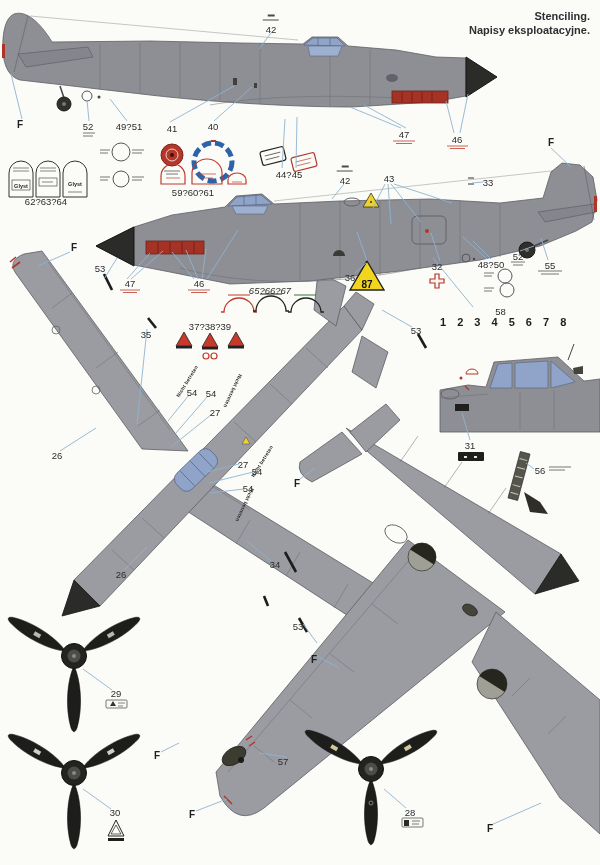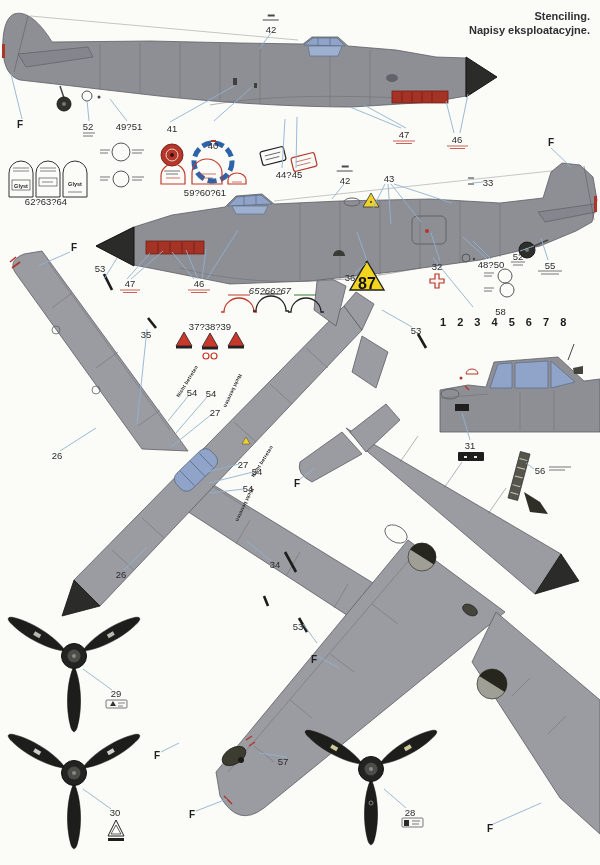--- a/index.html
+++ b/index.html
@@ -14,21 +14,21 @@
       transform:translate(-50%,-50%);}
   .co.f{font-weight:bold;font-size:10px;color:#1f1f22;}
   .co.fraction{padding-top:4px;}
   .co.fraction::before{content:"";position:absolute;top:-5px;left:50%;width:16px;height:6px;
       transform:translateX(-50%);
       background:linear-gradient(#4a4a4a,#4a4a4a) center bottom/16px 1px no-repeat,
                  linear-gradient(#4a4a4a,#4a4a4a) center top/7px 2px no-repeat;}
   .co.strip{transform:translate(0,-50%);font-weight:bold;font-size:11px;letter-spacing:4px;color:#1d1d20;}
   .co.walk{font-size:5px;font-weight:bold;color:#2a2a2c;letter-spacing:.2px;}
   .co.glyst{font-size:5.5px;font-weight:bold;color:#1c1c1c;}
-  .co.s87{font-size:16px;font-weight:bold;color:#111;}
+  .co.s87{font-size:10px;font-weight:bold;color:#111;}
 </style>
 </head>
 <body>
 
 <div class="sheet">
 
 <svg class="art" width="600" height="865" viewBox="0 0 600 865">
 
   <g fill="#9b9ba2" stroke="#5d5d64" stroke-width="0.8">
     <path d="M17,275 Q6,261 24,254 L42,251 L188,451 L142,449 Z"></path>
@@ -487,27 +487,27 @@
   <header class="title">
     <div>Stenciling.</div>
     <div>Napisy eksploatacyjne.</div>
   </header>
 
   <div class="labels" id="callout-layer">
       <span class="co f" style="left: 20px; top: 124px;">F</span>
       <span class="co" style="left: 88px; top: 126px;">52</span>
       <span class="co" style="left: 129px; top: 126px;">49?51</span>
       <span class="co" style="left: 172px; top: 128px;">41</span>
-      <span class="co" style="left: 213px; top: 126px; margin-top: 19px;">40</span>
+      <span class="co" style="left: 213px; top: 126px;">40</span>
       <span class="co fraction" style="left: 271px; top: 27px;">42</span>
       <span class="co" style="left: 289px; top: 174px;">44?45</span>
       <span class="co" style="left: 404px; top: 134px;">47</span>
       <span class="co" style="left: 457px; top: 139px;">46</span>
       <span class="co" style="left: 46px; top: 201px;">62?63?64</span>
-      <span class="co" style="left: 205px; top: 192px; text-align: right;">59?60?61</span>
+      <span class="co" style="left: 193px; top: 192px; text-align: right;">59?60?61</span>
       <span class="co f" style="left: 74px; top: 247px;">F</span>
       <span class="co" style="left: 100px; top: 268px;">53</span>
       <span class="co" style="left: 130px; top: 283px;">47</span>
       <span class="co" style="left: 199px; top: 283px;">46</span>
       <span class="co" style="left: 146px; top: 334px;">35</span>
       <span class="co fraction" style="left: 345px; top: 178px;">42</span>
       <span class="co" style="left: 389px; top: 178px;">43</span>
       <span class="co" style="left: 488px; top: 182px;">33</span>
       <span class="co f" style="left: 551px; top: 142px;">F</span>
       <span class="co" style="left: 350px; top: 277px;">36</span>

